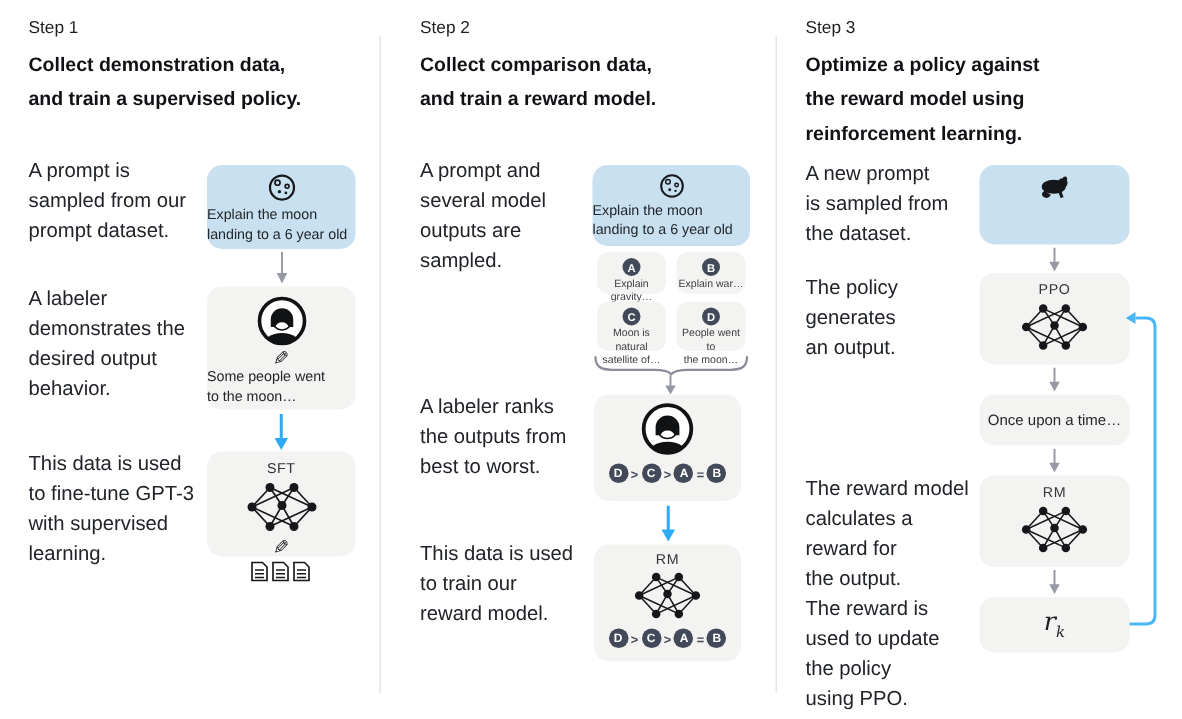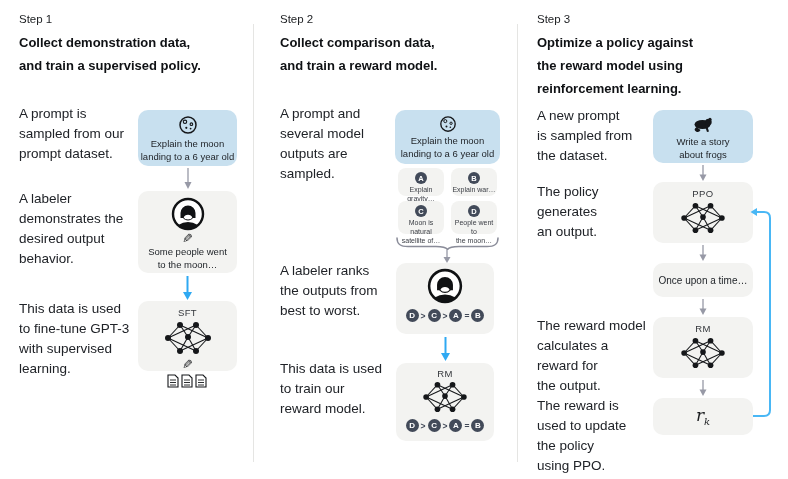--- a/index.html
+++ b/index.html
@@ -7,21 +7,21 @@
        font-family:"Liberation Sans",sans-serif;color:#1c1e21}
   .abs{position:absolute}
   .pre{white-space:pre-line}
   .divider{position:absolute;top:24px;height:438px;width:1px;background:#e5e5e3}
   .step-label{font-size:11.5px;color:#1c1e21}
   .step-title{font-size:13px;font-weight:700;line-height:23px;margin:0;color:#0f1114}
   .para{font-size:13.5px;line-height:20px;margin:0;color:#202328}
   .box{position:absolute;border-radius:10px}
   .box.blue{background:#c8e0ef}
   .box.gray{background:#f3f3f1}
-  .caption{font-size:9.5px;line-height:13px;text-align:center;color:#22262b;width:100%;position:absolute}
+  .caption{font-size:9.5px;line-height:13px;color:#22262b;width:100%;position:absolute}
   .model-label{font-size:9.5px;letter-spacing:.4px;text-align:center;color:#33363b;width:100%;position:absolute}
   .icon-center{position:absolute;left:0;width:100%;display:flex;justify-content:center}
   .pencil{display:inline-block;transform:scaleX(-1);font-size:13px;line-height:13px;color:#15171a}
   .cell{position:absolute;background:#f3f3f1;border-radius:8px}
   .mini-badge{width:12px;height:12px;border-radius:50%;background:#424a59;color:#fff;
       font-size:7.5px;font-weight:700;display:flex;align-items:center;justify-content:center;margin:4px auto 1px}
   .mini-caption{font-size:7px;line-height:9px;text-align:center;color:#3a3d44}
   .rank-row{position:absolute;left:0;width:100%;display:flex;align-items:center;justify-content:center}
   .badge{width:13px;height:13px;border-radius:50%;background:#424a59;color:#fff;font-size:8px;
       font-weight:700;display:inline-flex;align-items:center;justify-content:center;flex:none}
@@ -304,22 +304,20 @@
     <svg width="22" height="17" viewBox="0 0 22 17">
       <g fill="#15171a">
         <ellipse cx="10.5" cy="8.5" rx="8" ry="4.6"></ellipse>
         <circle cx="16.5" cy="6" r="3.2"></circle>
         <circle cx="18" cy="3.2" r="1.5"></circle>
         <path d="M4.5,11 q-3.5,2.5 -0.5,4.5 q3,1.5 4.5,-1.5 z"></path>
         <path d="M13.5,11.5 l1.5,4.5 l2,-0.5 l-1.5,-4.5 z"></path>
       </g>
     </svg>
   </div>
-  <div class="caption pre" style="top:25px">Write a story
-about frogs</div>
 </div>
 
 <svg class="abs" style="left:698px;top:165px" width="10" height="16">
   <line x1="5" y1="0" x2="5" y2="10" stroke="#9799a6" stroke-width="1.3"></line>
   <polygon points="1.5,9.5 8.5,9.5 5,16" fill="#9799a6"></polygon>
 </svg>
 
 <div class="box gray" style="left:653px;top:182px;width:100px;height:61px">
   <div class="model-label" style="top:6px">PPO</div>
   <div class="icon-center" style="top:19px">

